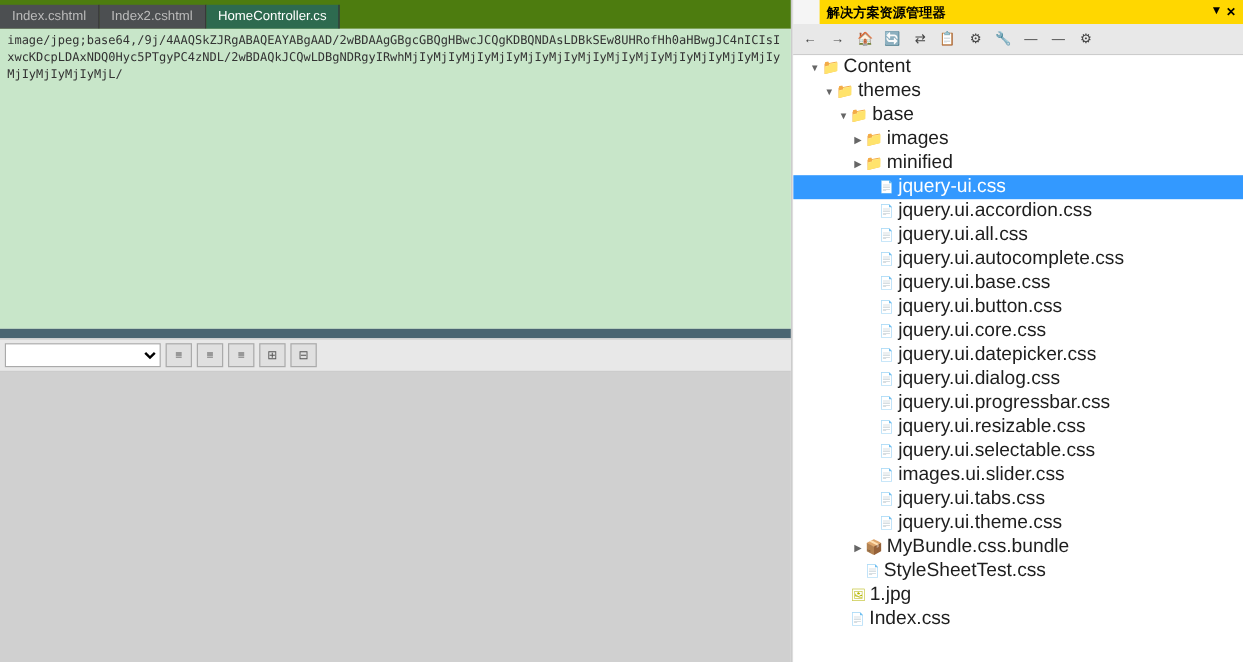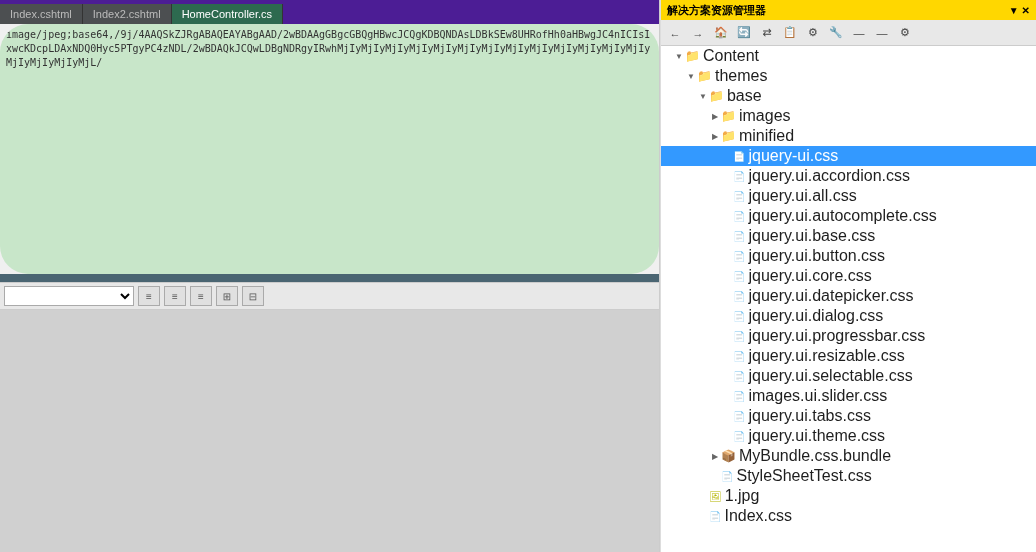--- a/index.html
+++ b/index.html
@@ -10,21 +10,21 @@
       width: 660px;
       height: 552px;
       background: #f0f0f0;
       display: flex;
       flex-direction: column;
       border-right: 1px solid #ccc;
     }
 
     .tabs-bar {
       display: flex;
-      background: #4c1d95;
+      background: #4d7c0f;
       height: 24px;
       align-items: flex-end;
     }
 
     .tab {
       padding: 3px 10px;
       font-size: 11px;
       color: #bbb;
       background: #4c4f51;
       border-right: 1px solid #333;
@@ -42,21 +42,20 @@
     .code-area {
       flex: 1;
       background: #c8e6c9;
       padding: 4px 6px;
       font-family: monospace;
       font-size: 10px;
       color: #333;
       overflow: hidden;
       word-break: break-all;
       line-height: 1.4;
-      border-radius: 28px;
     }
 
     .editor-bottom {
       height: 8px;
       background: #4a6572;
     }
 
     .toolbar-row {
       display: flex;
       align-items: center;
@@ -107,20 +106,21 @@
     .right-title-bar {
       background: #ffd700;
       height: 20px;
       display: flex;
       align-items: center;
       padding: 0 6px;
       font-size: 11px;
       font-weight: bold;
       color: #000;
       justify-content: space-between;
+      margin-left: 22px;
     }
 
     .right-title-icons {
       display: flex;
       gap: 3px;
       font-size: 10px;
     }
 
     .right-toolbar {
       background: #e8e8e8;

